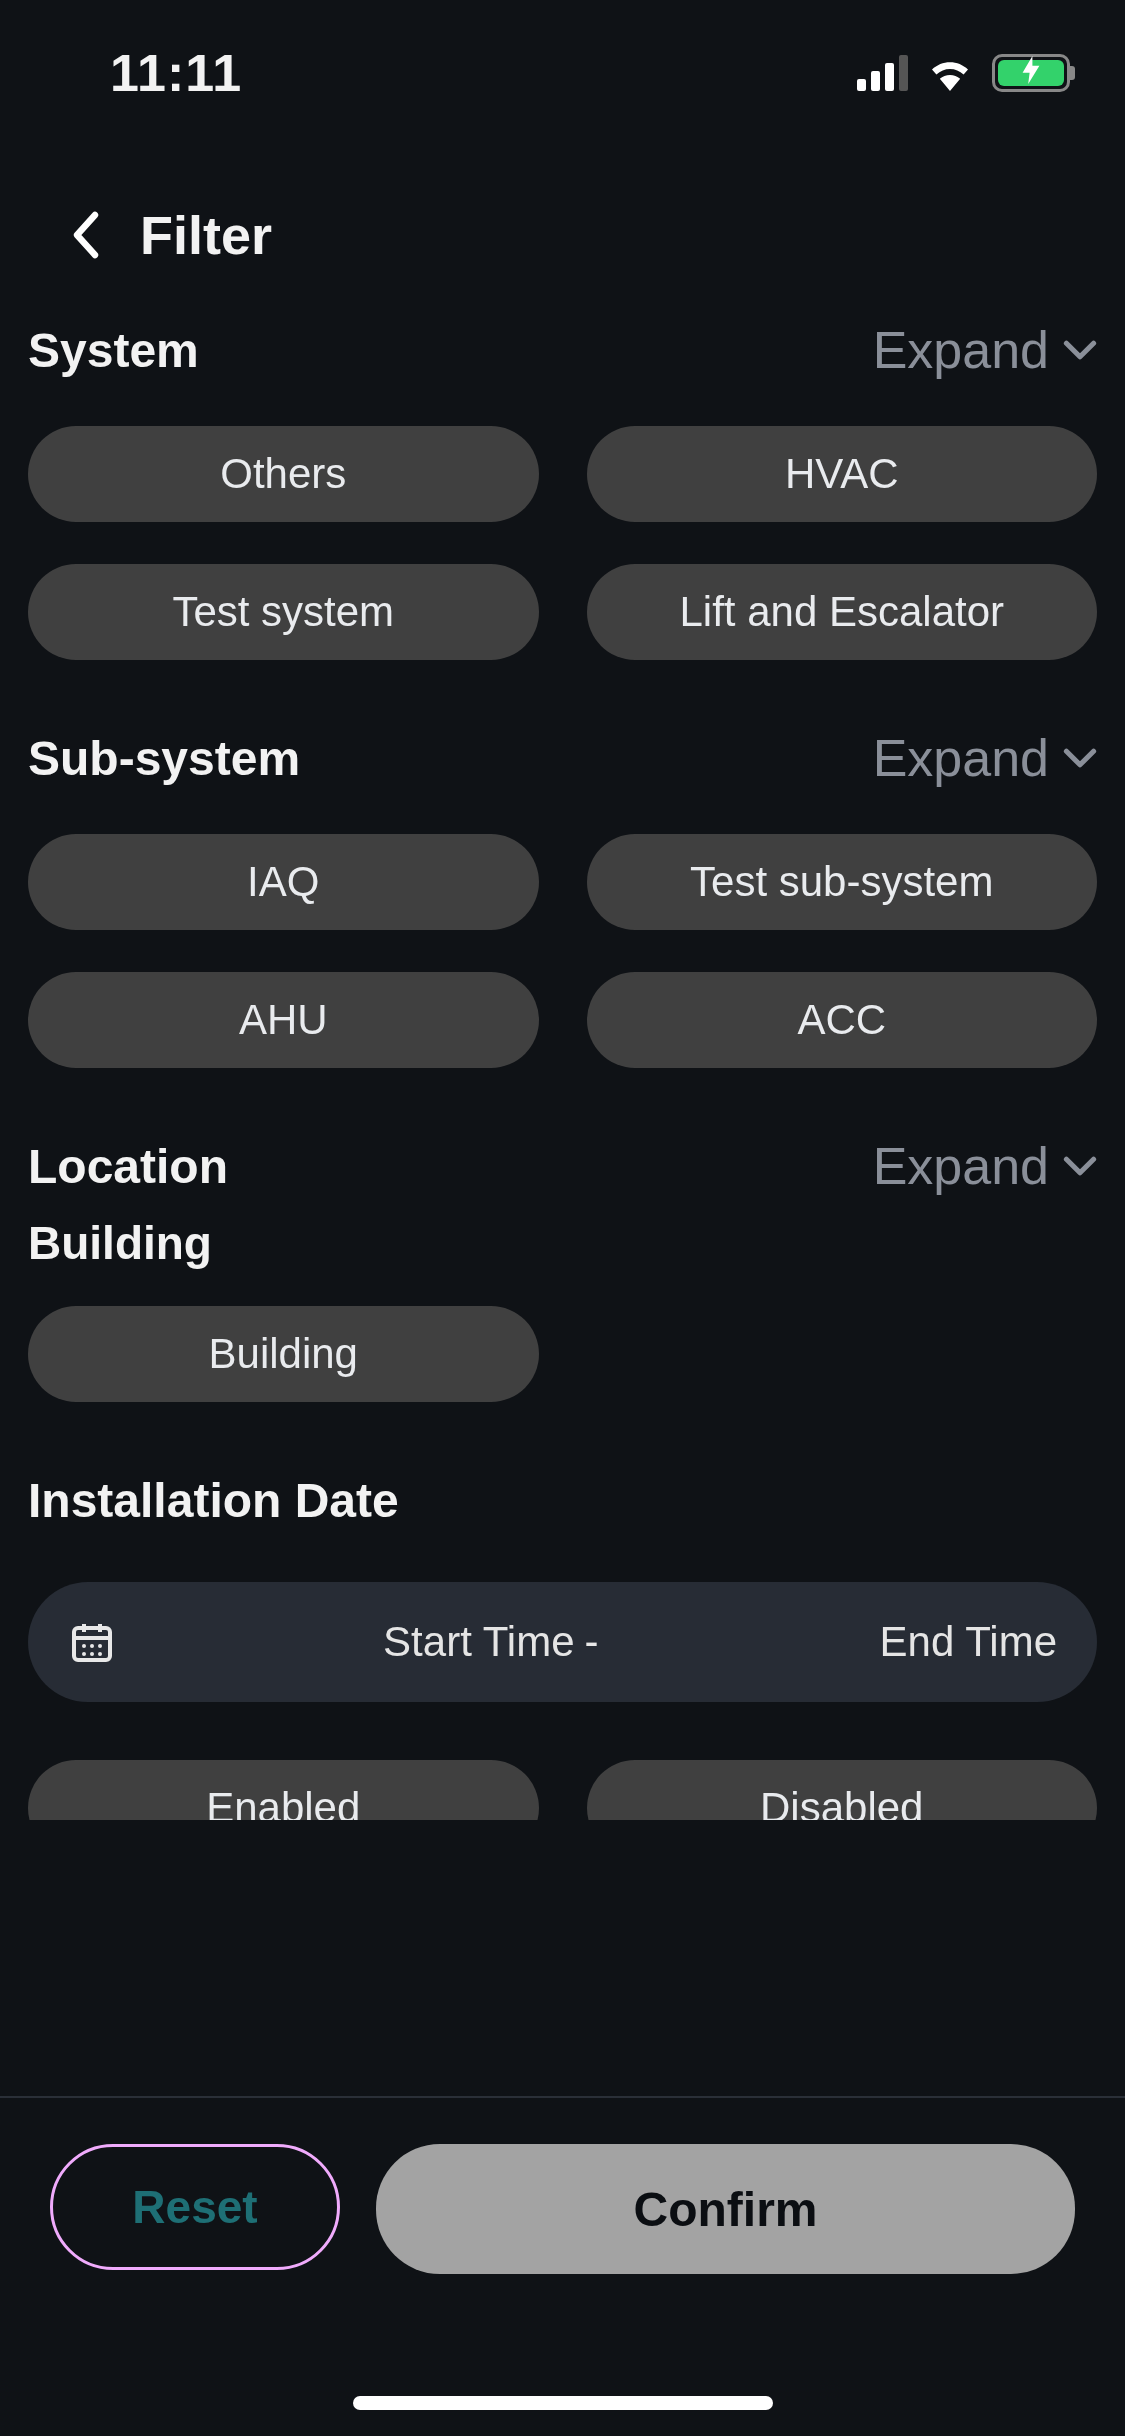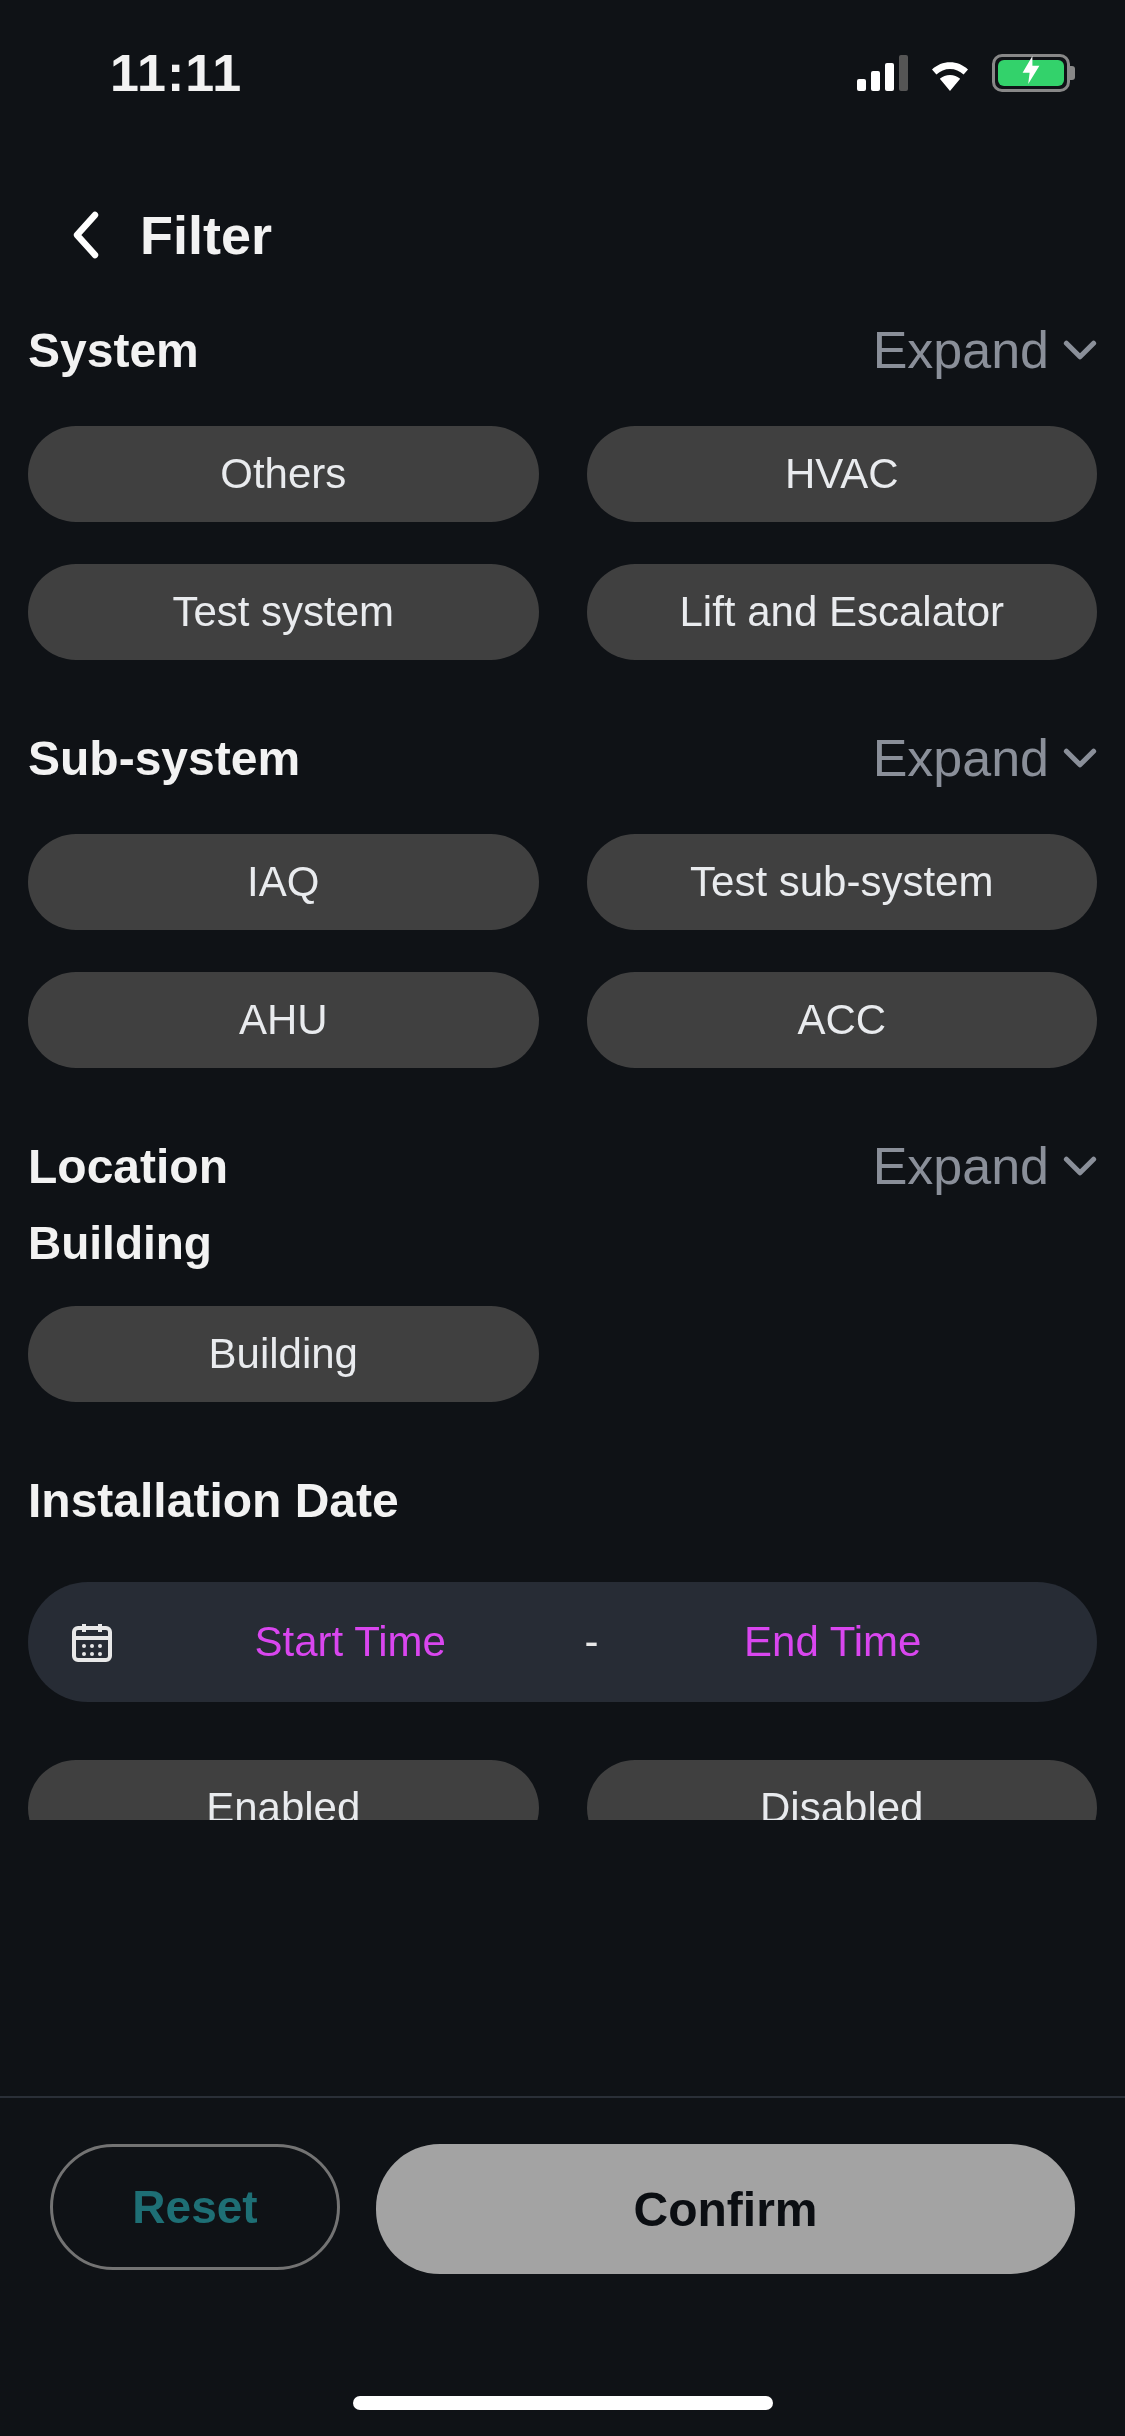--- a/index.html
+++ b/index.html
@@ -177,22 +177,22 @@
     border-radius: 60px;
     display:flex;
     align-items:center;
     padding: 0 40px;
     gap: 0;
   }
   .cal-icon { width:48px; height:48px; flex:0 0 auto; margin-right: 10px;}
   .cal-icon svg{width:100%;height:100%;}
   .date-slot {
     flex:1;
-    text-align:center;
-    color:#d946ef;
+    text-align:right;
+    color:#e5e5e5;
     font-size:42px;
     font-weight:500;
   }
   .date-sep { color:#e8e8e8; font-size:42px; padding:0 10px;}
 
   
   .footer {
     position:absolute;
     left:0; right:0; bottom:0;
     height: 340px;
@@ -200,21 +200,21 @@
     background:#0f1216;
     padding: 46px 50px 0 50px;
     display:flex;
     gap: 36px;
     align-items:flex-start;
   }
   .btn-reset {
     width: 290px;
     height: 126px;
     border-radius: 64px;
-    border: 3px solid #737373;
+    border: 3px solid #f0abfc;
     color:#1e6f75;
     display:flex;align-items:center;justify-content:center;
     font-size:46px;
     font-weight:600;
     background:transparent;
   }
   .btn-confirm {
     flex:1;
     height: 130px;
     border-radius: 64px;

